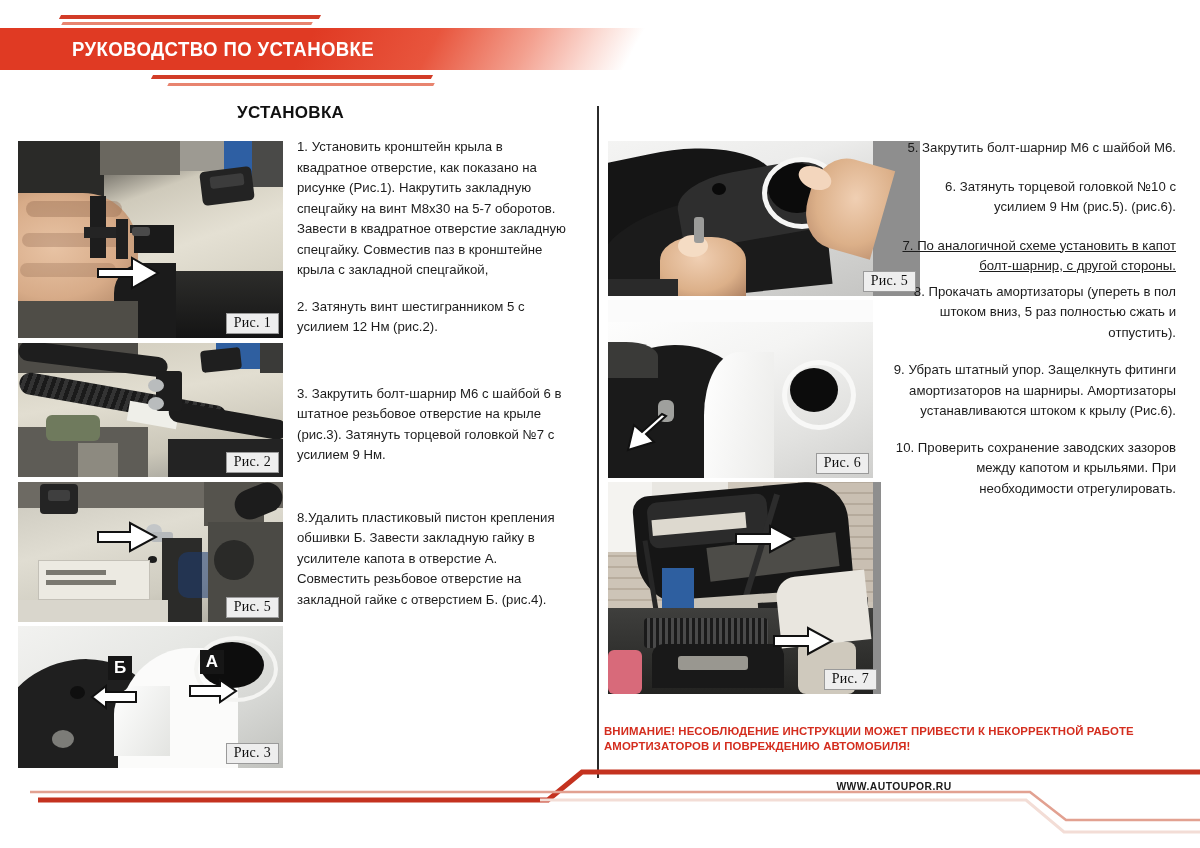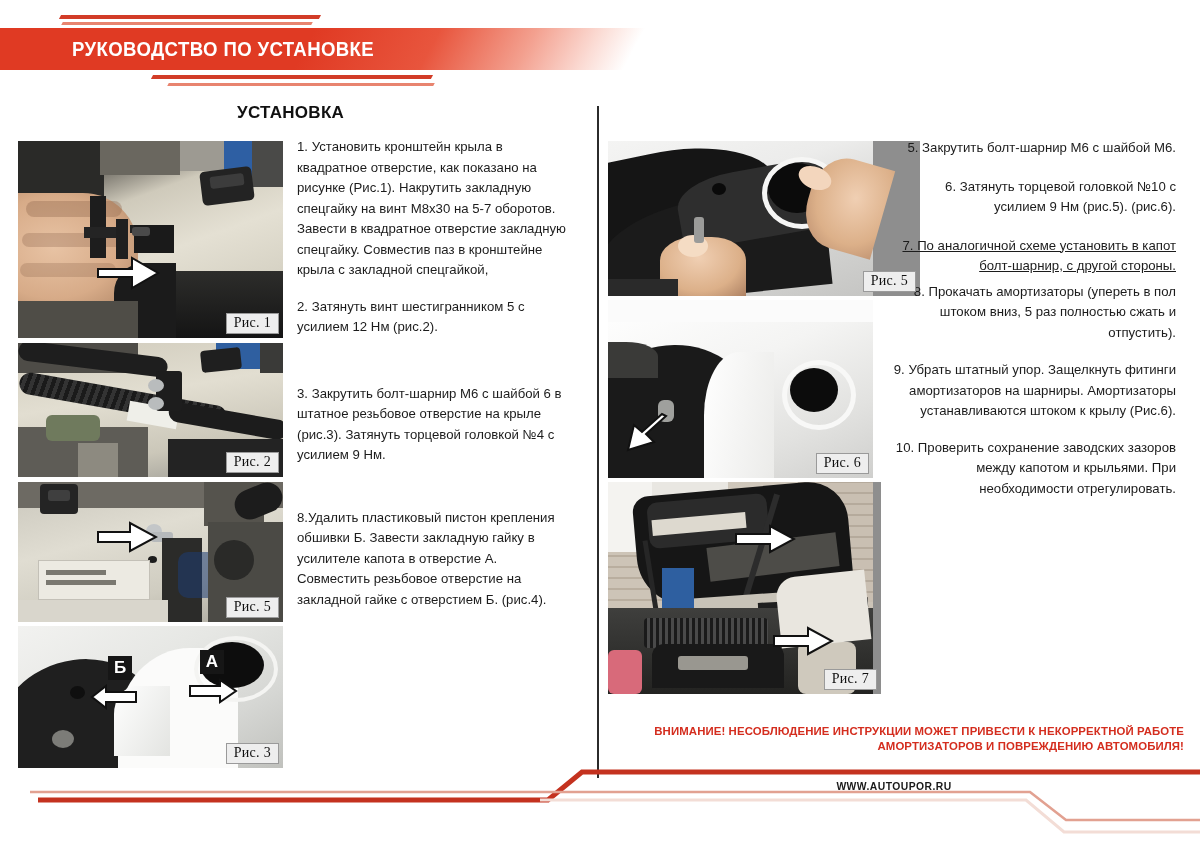--- a/index.html
+++ b/index.html
@@ -144,21 +144,21 @@
   .steps p { margin: 0 0 16px 0; }
   .steps p:last-child { margin-bottom: 0; }
   .col-left  { left: 297px; top: 137px; width: 272px; }
   .col-right { left: 890px; top: 138px; width: 286px; text-align: right; }
 
   
   .warning {
     position: absolute;
     left: 604px; top: 724px;
     width: 580px;
-    text-align: right;
+    text-align: left;
     color: #d42d1e;
     font-size: 11.4px;
     font-weight: bold;
     line-height: 14.5px;
     letter-spacing: 0.1px;
   }
 
   
   .footer-url {
     position: absolute;
@@ -342,21 +342,21 @@
   </svg>
   <svg class="arrow-white" style="left:164px; top:144px;" width="62" height="30" viewBox="0 0 62 30">
     <polygon points="2,10 36,10 36,2 60,15 36,28 36,20 2,20" fill="#ffffff" stroke="#111111" stroke-width="2"></polygon>
   </svg>
   <div class="fig-label">Рис. 7</div>
 </div>
 
 <div class="steps col-left">
   <p>1. Установить кронштейн крыла в квадратное отверстие, как показано на рисунке (Рис.1). Накрутить закладную спецгайку на винт М8х30 на 5-7 оборотов. Завести в квадратное отверстие закладную спецгайку. Совместив паз в кронштейне крыла с закладной спецгайкой,</p>
   <p>2. Затянуть винт шестигранником 5 с усилием 12 Нм (рис.2).</p>
-  <p style="margin-top:46px; margin-bottom:42px;">3. Закрутить болт-шарнир М6 с шайбой 6 в штатное резьбовое отверстие на крыле (рис.3). Затянуть торцевой головкой №4 с усилием 9 Нм.</p>
+  <p style="margin-top:46px; margin-bottom:42px;">3. Закрутить болт-шарнир М6 с шайбой 6 в штатное резьбовое отверстие на крыле (рис.3). Затянуть торцевой головкой №7 с усилием 9 Нм.</p>
   <p>8.Удалить пластиковый пистон крепления обшивки Б. Завести закладную гайку в усилителе капота в отверстие А. Совместить резьбовое отверстие на закладной гайке с отверстием Б. (рис.4).</p>
 </div>
 
 <div class="steps col-right">
   <p style="margin-bottom:18px;">5. Закрутить болт-шарнир М6 с шайбой М6.</p>
   <p style="margin-bottom:18px;">6. Затянуть торцевой головкой №10 с усилием 9 Нм (рис.5). (рис.6).</p>
   <p style="margin-bottom:5px;text-decoration:underline;">7. По аналогичной схеме установить в капот болт-шарнир, с другой стороны.</p>
   <p style="margin-bottom:17px;">8. Прокачать амортизаторы (упереть в пол штоком вниз, 5 раз полностью сжать и отпустить).</p>
   <p style="">9. Убрать штатный упор. Защелкнуть фитинги амортизаторов на шарниры. Амортизаторы устанавливаются штоком к крылу (Рис.6).</p>
   <p>10. Проверить сохранение заводских зазоров между капотом и крыльями. При необходимости отрегулировать.</p>

